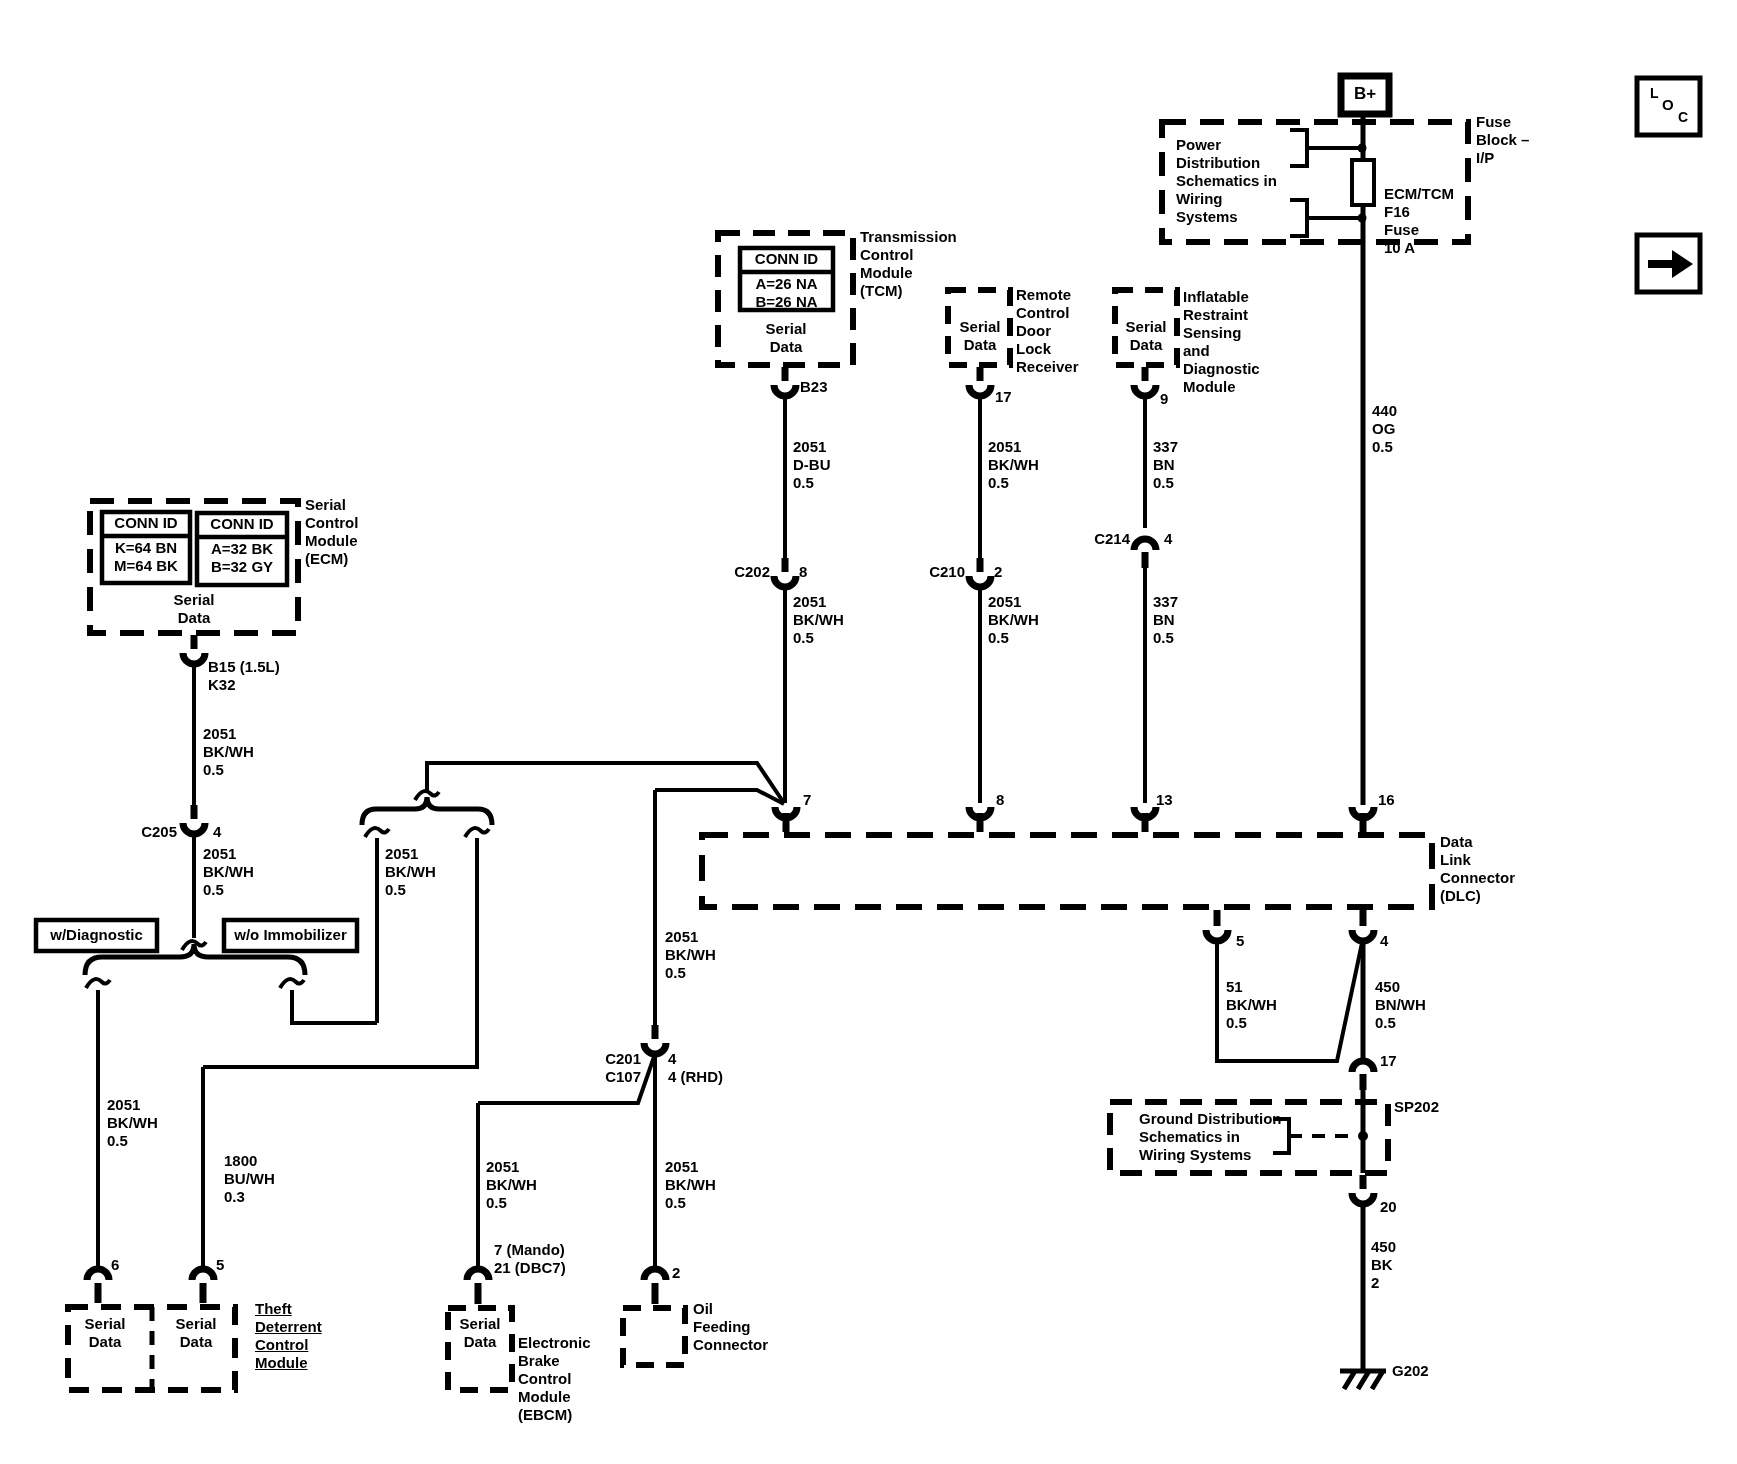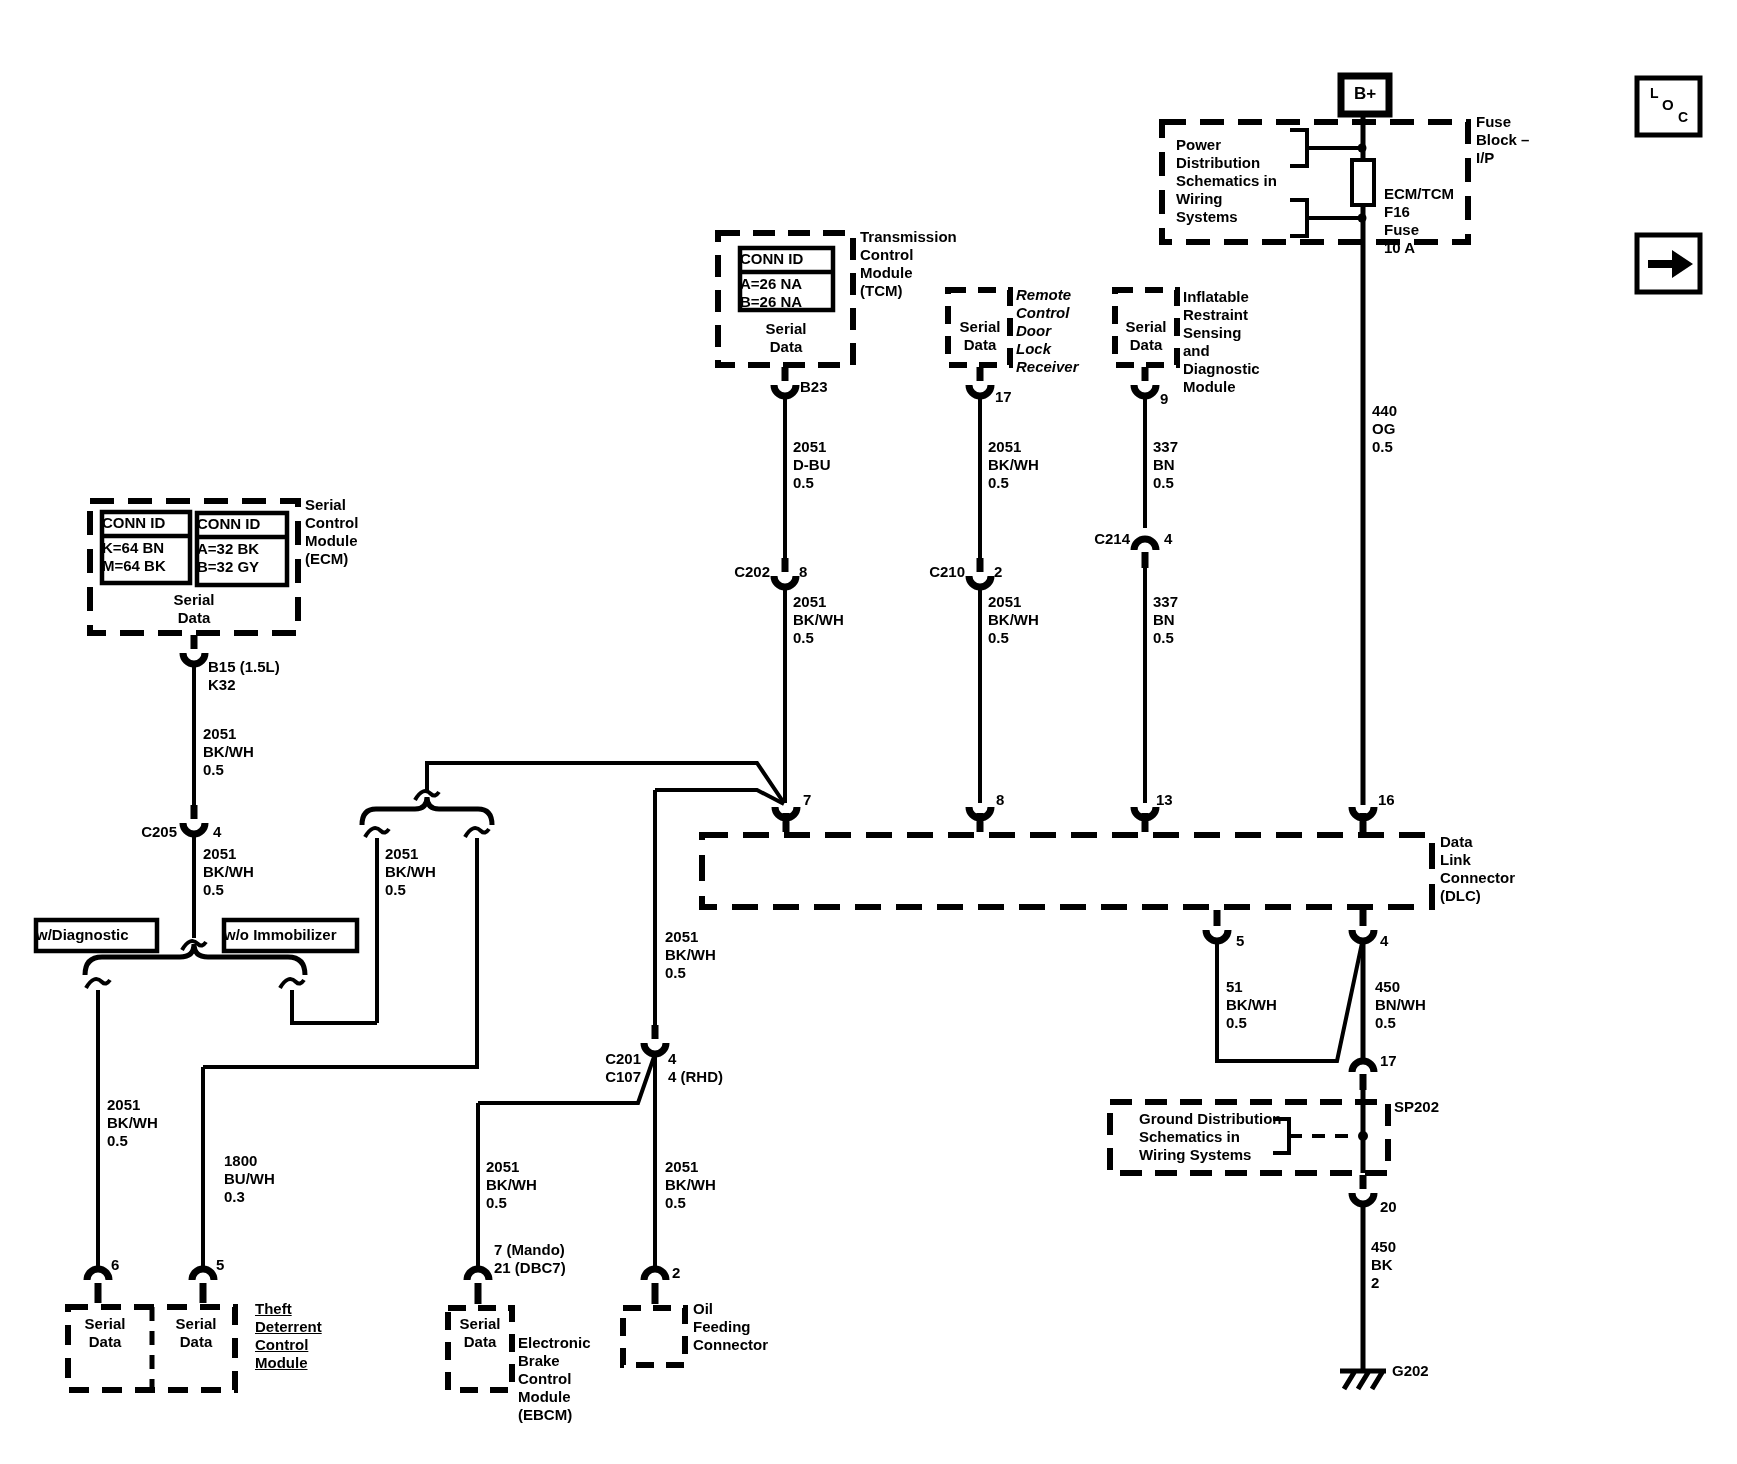--- a/index.html
+++ b/index.html
@@ -2,21 +2,21 @@
 <html><head>
 <meta charset="utf-8">
 <style>
   html,body{margin:0;padding:0;background:#fff;}
   #stage{position:relative;width:1737px;height:1464px;background:#ffffff;overflow:hidden;
          font-family:"Liberation Sans",sans-serif;color:#000;}
   svg{position:absolute;left:0;top:0;}
   .lbl{position:absolute;white-space:pre-line;font-size:15px;line-height:18px;font-weight:700;}
   .ctr{transform:translateX(-50%);text-align:center;}
   .rgt{text-align:right;}
-  .boxtxt{position:absolute;font-weight:700;font-size:15px;line-height:18px;white-space:pre-line;}
+  .boxtxt{position:absolute;text-align:center;font-weight:700;font-size:15px;line-height:18px;white-space:pre-line;}
   .big{font-size:17px;}
 </style>
 </head>
 <body>
 
 <div id="stage">
 
 <svg width="1737" height="1464" viewBox="0 0 1737 1464">
   <g stroke="#000" fill="none" stroke-width="4">
 
@@ -177,21 +177,21 @@
 D-BU
 0.5</div>
 <div class="lbl rgt" style="right:967px;top:563px;">C202</div>
 <div class="lbl" style="left:799px;top:563px;">8</div>
 <div class="lbl" style="left:793px;top:593px;">2051
 BK/WH
 0.5</div>
 
 <div class="lbl ctr" style="left:980px;top:318px;">Serial
 Data</div>
-<div class="lbl" style="left:1016px;top:286px;font-style:italic;">Remote
+<div class="lbl" style="left:1016px;top:286px;">Remote
 Control
 Door
 Lock
 Receiver</div>
 <div class="lbl" style="left:995px;top:388px;">17</div>
 <div class="lbl" style="left:988px;top:438px;">2051
 BK/WH
 0.5</div>
 <div class="lbl rgt" style="right:772px;top:563px;">C210</div>
 <div class="lbl" style="left:994px;top:563px;">2</div>

